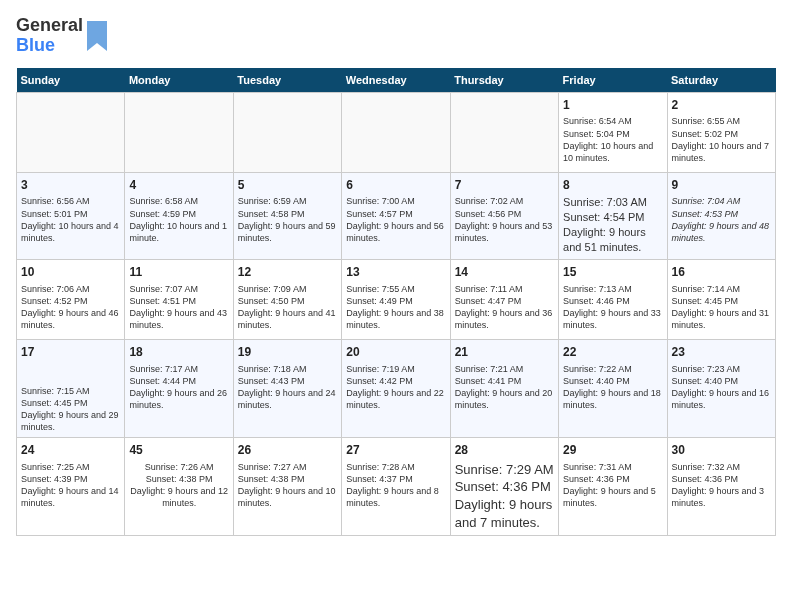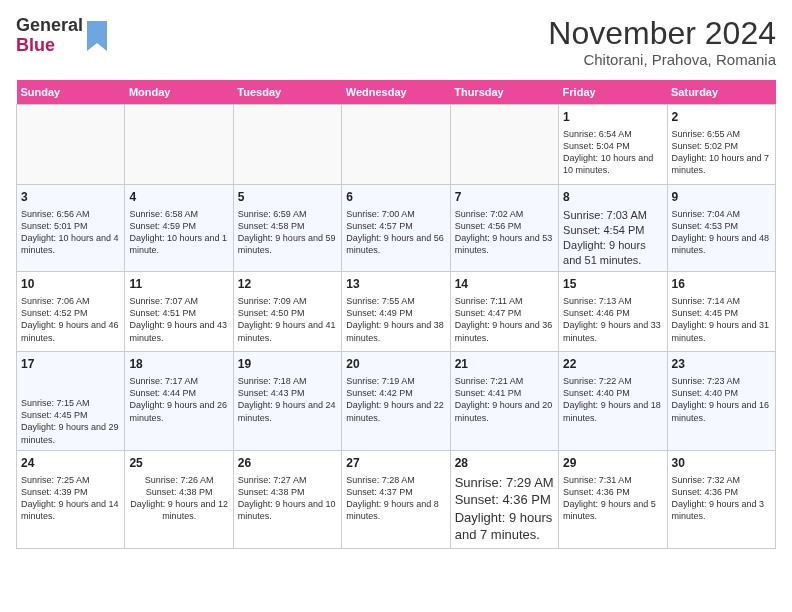--- a/index.html
+++ b/index.html
@@ -33,21 +33,21 @@
     .subtitle {
       font-size: 15px;
       color: #555;
     }
     table {
       width: 100%;
       border-collapse: collapse;
       font-size: 10px;
     }
     th {
-      background-color: #ec4899;
+      background-color: #0c4a6e;
       color: #fff;
       padding: 6px 4px;
       text-align: left;
       font-size: 11px;
       font-weight: bold;
     }
     td {
       border: 1px solid #ccc;
       vertical-align: top;
       padding: 4px;
@@ -74,29 +74,25 @@
       background: #fff;
     }
   </style>
 </head>
 <body>
 
 <div class="header">
   <div class="logo">
     <div style="line-height:1.1; font-size:18px; font-weight:bold; font-family:Arial;">
       <div style="color:#333;">General</div>
-      <div style="color:#be185d;">Blue</div>
+      <div style="color:#3b82f6;">Blue</div>
     </div>
     <svg width="20" height="30" viewBox="0 0 20 30">
       <polygon points="0,0 20,0 20,30 10,22 0,30" fill="#4a90d9" opacity="0.8"></polygon>
     </svg>
-  </div>
-  <div class="title-block">
-    <div class="month-title">November 2024</div>
-    <div class="subtitle">Chitorani, Prahova, Romania</div>
   </div>
 </div>
 
 <table>
   <thead>
     <tr>
     <th>Sunday</th>
         <th>Monday</th>
         <th>Tuesday</th>
         <th>Wednesday</th>
@@ -157,21 +153,21 @@
 Daylight: 9 hours and 53 minutes.</div>
         </td>
         <td>
           <span class="day-num">8</span>
           <div style="white-space: pre-line; font-size: 11px; line-height: 1.35;">Sunrise: 7:03 AM
 Sunset: 4:54 PM
 Daylight: 9 hours and 51 minutes.</div>
         </td>
         <td>
           <span class="day-num">9</span>
-          <div style="white-space: pre-line; font-size: 9px; line-height: 1.35;">Sunrise: 7:04 AM
+          <div style="white-space: pre-line; font-size: 9px; line-height: 1.35; font-style: italic;">Sunrise: 7:04 AM
 Sunset: 4:53 PM
 Daylight: 9 hours and 48 minutes.</div>
         </td>
       </tr>
       <tr>
         <td>
           <span class="day-num">10</span>
           <div style="white-space: pre-line; font-size: 9px; line-height: 1.35;">Sunrise: 7:06 AM
 Sunset: 4:52 PM
 Daylight: 9 hours and 46 minutes.</div>
@@ -258,21 +254,21 @@
         </td>
       </tr>
       <tr>
         <td>
           <span class="day-num">24</span>
           <div style="white-space: pre-line; font-size: 9px; line-height: 1.35;">Sunrise: 7:25 AM
 Sunset: 4:39 PM
 Daylight: 9 hours and 14 minutes.</div>
         </td>
         <td>
-          <span class="day-num">25</span>
+          <span class="day-num">45</span>
           <div style="white-space: pre-line; font-size: 9px; line-height: 1.35; text-align: center;">Sunrise: 7:26 AM
 Sunset: 4:38 PM
 Daylight: 9 hours and 12 minutes.</div>
         </td>
         <td>
           <span class="day-num">26</span>
           <div style="white-space: pre-line; font-size: 9px; line-height: 1.35;">Sunrise: 7:27 AM
 Sunset: 4:38 PM
 Daylight: 9 hours and 10 minutes.</div>
         </td>

